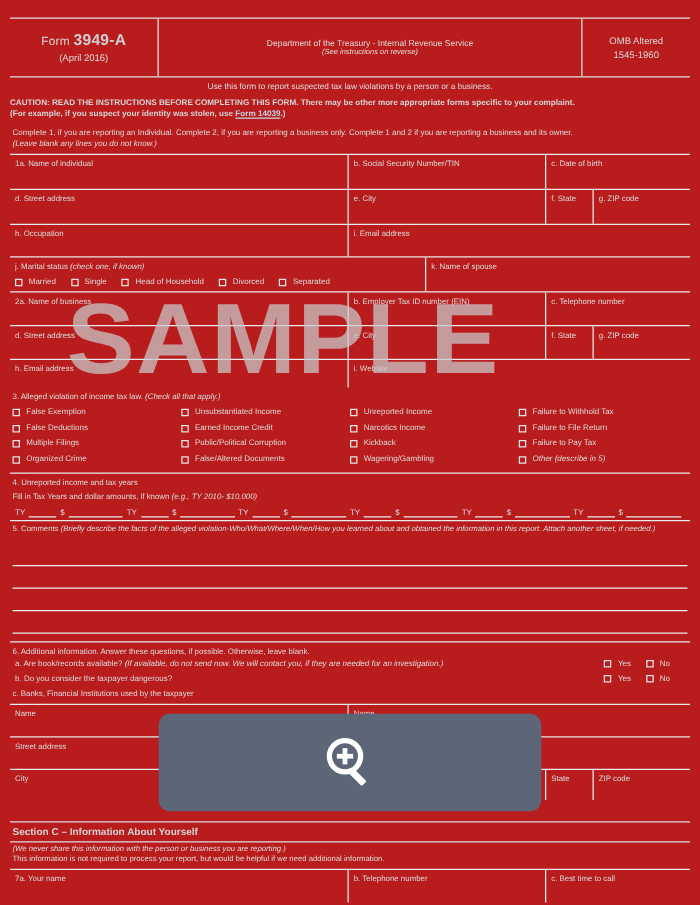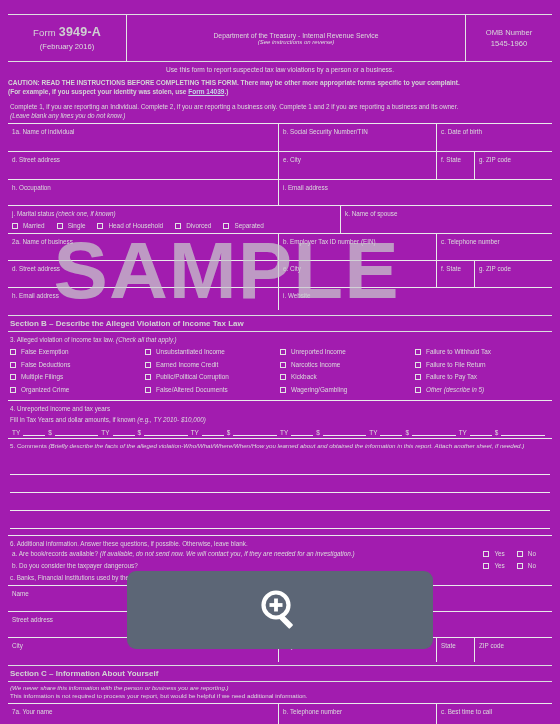--- a/index.html
+++ b/index.html
@@ -3,21 +3,21 @@
 <meta charset="utf-8">
 <style>
   html,body{margin:0;padding:0;background:#ffffff;}
   body{
     width:560px;height:724px;overflow:hidden;position:relative;
     font-family:"Liberation Sans", sans-serif;
     color:#d9dadb;
     -webkit-font-smoothing:antialiased;
   }
   #sheet{
-    position:absolute;inset:0;background:#a21caf;
+    position:absolute;inset:0;background:#b91c1c;
     padding:0 8px;box-sizing:border-box;
   }
 
   
   .row{display:flex;}
   .hr{height:1px;background:#e9eaeb;width:100%;}
   .cell{position:relative;box-sizing:border-box;padding:3px 4px 0 4px;min-height:22px;}
   .bd-r{border-right:1px solid #e9eaeb;}
   .lbl{font-size:6.3px;line-height:9px;color:#dbdcdd;white-space:nowrap;}
   .lbl-i{font-style:italic;}
@@ -90,28 +90,28 @@
 </style>
 </head>
 <body>
 
 <div id="sheet">
 
   <div id="hdrbox">
     <div id="hdr-form">
       <div class="l1"><span>Form</span>
         <b>3949-A</b></div>
-      <div class="l2">(February 2016)</div>
+      <div class="l2">(April 2016)</div>
     </div>
     <div id="hdr-mid">
       <div class="agency">Department of the Treasury - Internal Revenue Service</div>
       <div class="sub">(See instructions on reverse)</div>
     </div>
     <div id="hdr-omb">
-      <div class="o1">OMB Number</div>
+      <div class="o1">OMB Altered</div>
       <div class="o2">1545-1960</div>
     </div>
   </div>
 
   <div id="useline">Use this form to report suspected tax law violations by a person or a business.</div>
 
   <div class="caution">CAUTION: READ THE INSTRUCTIONS BEFORE COMPLETING THIS FORM. There may be other more appropriate forms specific to your complaint.</div>
   <div class="caution2"><span>(For example, if you suspect your identity was stolen, use </span><span class="link">Form 14039</span><span>.)</span></div>
 
   <div class="secnote">
@@ -216,21 +216,20 @@
   <div class="hr"></div>
   <div class="row" style="height:22px">
     <div class="cell bd-r" style="width:271px">
         <div class="lbl">h. Email address</div>
       </div>
     <div class="cell" style="flex:1">
         <div class="lbl">i. Website</div>
       </div>
   </div>
 
-  <div class="sechead" style="margin-top:5px">Section B – Describe the Alleged Violation of Income Tax Law</div>
 
   <div style="padding:3px 2px 0">
     <div class="lbl"><span>3. Alleged violation of income tax law.</span> <span class="lbl-i">(Check all that apply.)</span></div>
     <div class="row" style="margin-top:2px">
       <div class="ck-col">
         <label class="ck-row">
             <i class="cb"></i>
             <span>False Exemption</span>
           </label>
         <label class="ck-row">
@@ -405,21 +404,21 @@
         <div class="lbl">City</div>
       </div>
     <div class="cell bd-r" style="width:38px">
         <div class="lbl">State</div>
       </div>
     <div class="cell" style="flex:1">
         <div class="lbl">ZIP code</div>
       </div>
   </div>
 
-  <div class="sechead" style="margin-top:3px">Section C – Information About Yourself</div>
+  <div class="sechead" style="margin-top:17px">Section C – Information About Yourself</div>
   <div style="padding:2px 2px 2px">
     <div class="tiny lbl-i">(We never share this information with the person or business you are reporting.)</div>
     <div class="tiny">This information is not required to process your report, but would be helpful if we need additional information.</div>
   </div>
   <div class="hr"></div>
   <div class="row" style="height:26px">
     <div class="cell bd-r" style="width:271px">
         <div class="lbl">7a. Your name</div>
       </div>
     <div class="cell bd-r" style="width:158px">

